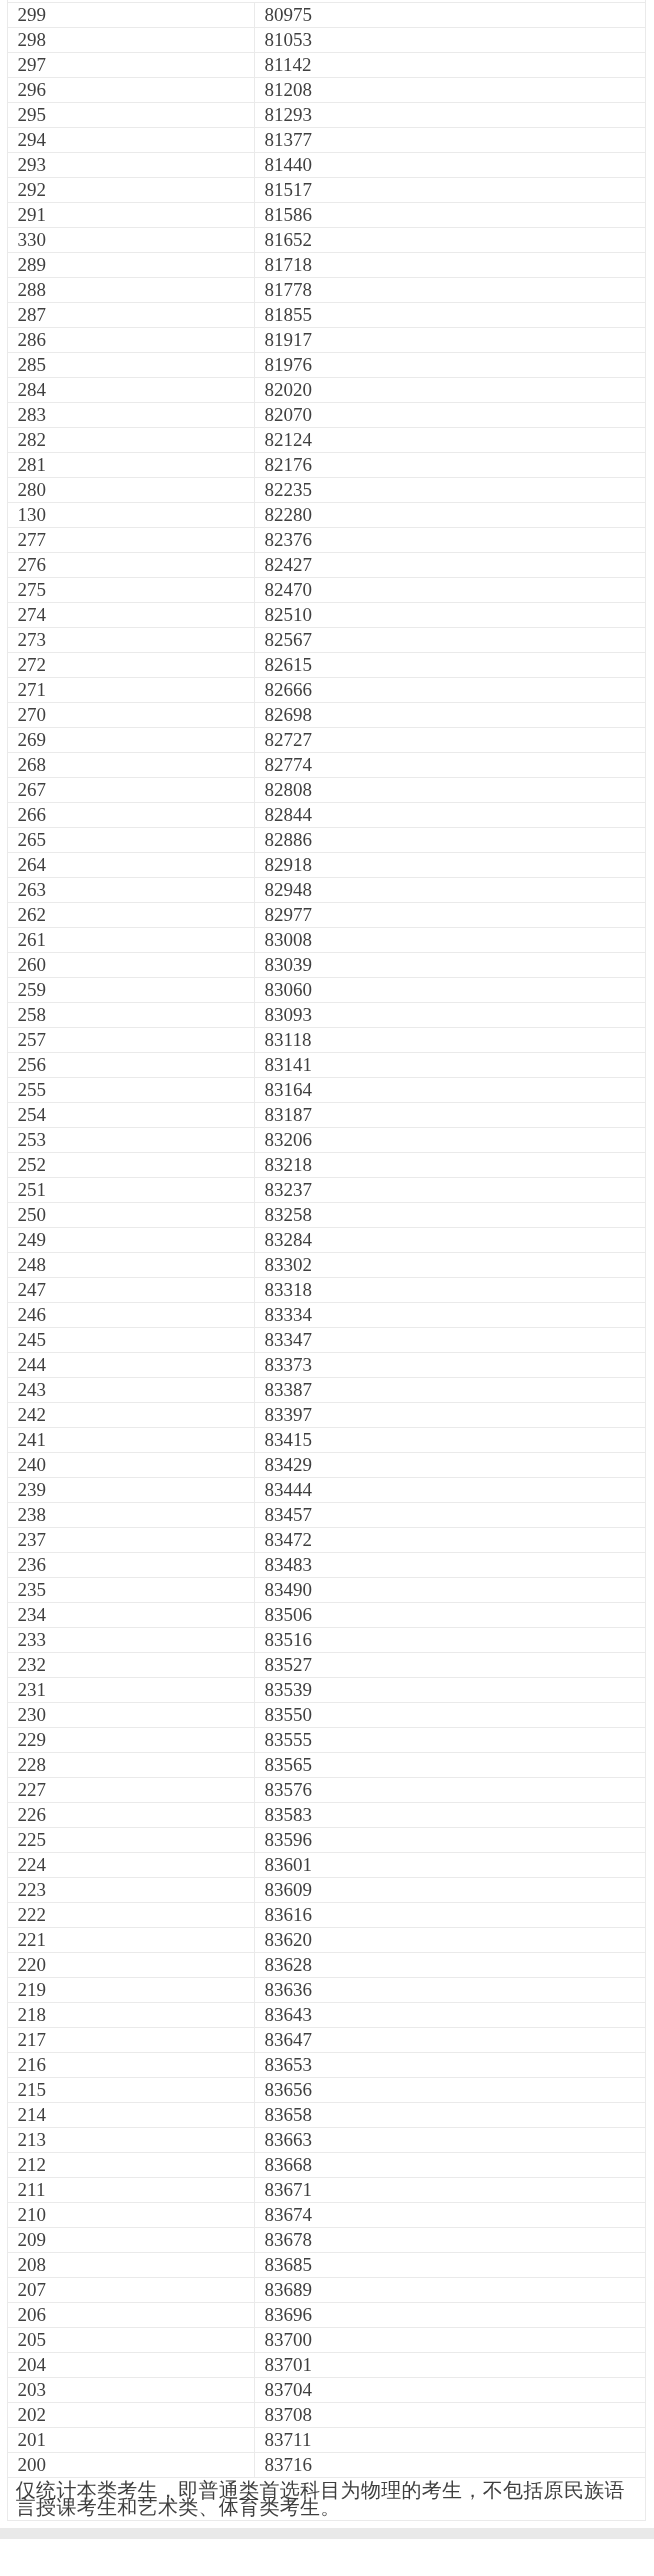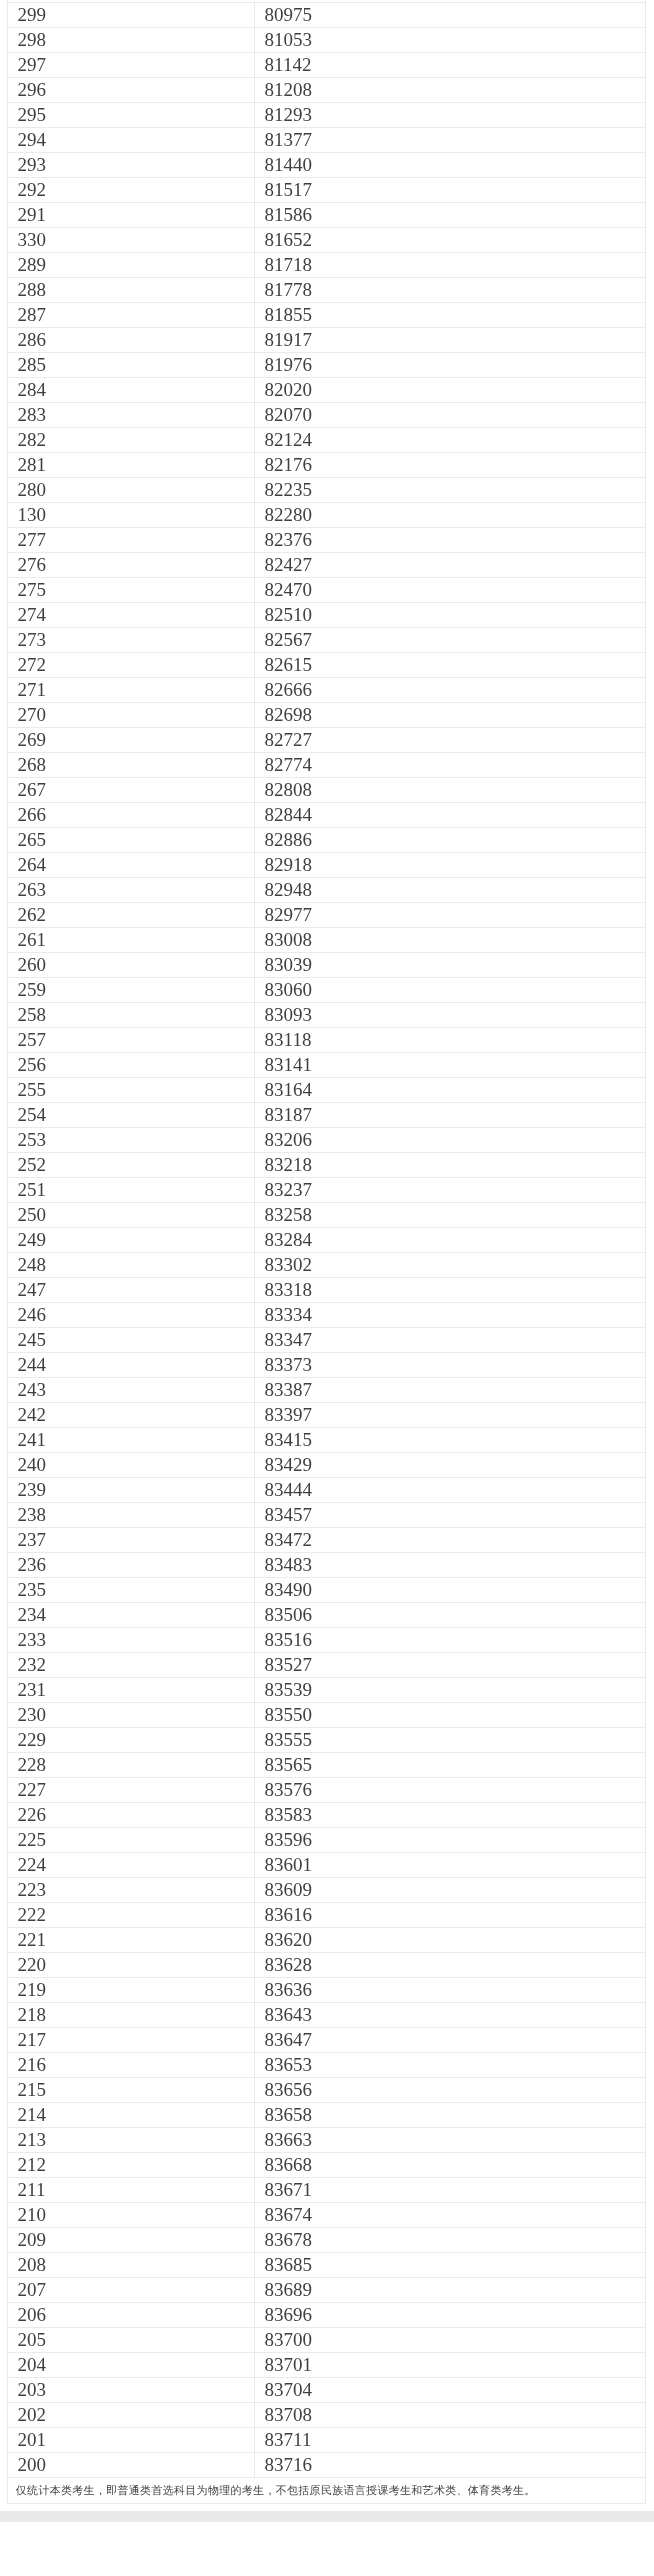--- a/index.html
+++ b/index.html
@@ -43,21 +43,21 @@
     width: 246px;
     padding-left: 9.6px;
     flex: 0 0 246px;
   }
   .cell.count {
     flex: 1;
     border-left: 0.9px solid #eaeaea;
     padding-left: 9.6px;
   }
   .footer-note {
-    font-size: 11px;
+    font-size: 20px;
     line-height: 16.6px;
     letter-spacing: 0.3px;
     padding: 4.4px 8.7px 4.4px 7.8px;
     border-bottom: 0.9px solid #eaeaea;
     color: #3f3f3f;
     word-break: break-all;
   }
   .bottom-gap {
     height: 7px;
     background: #ffffff;

